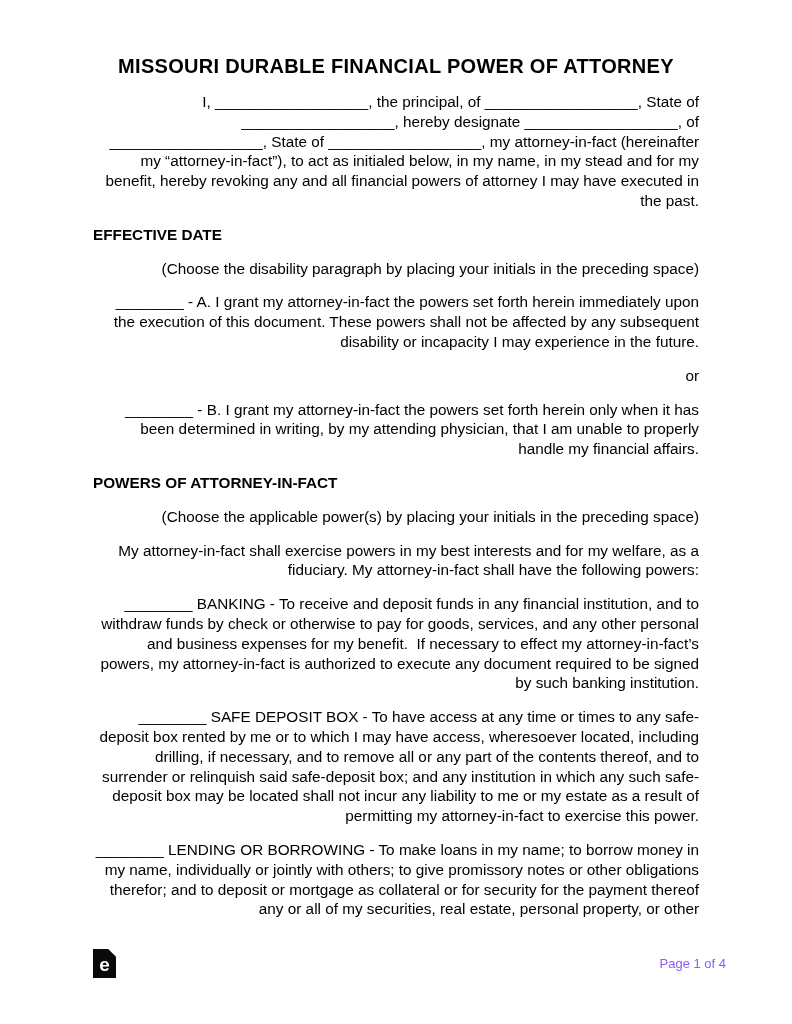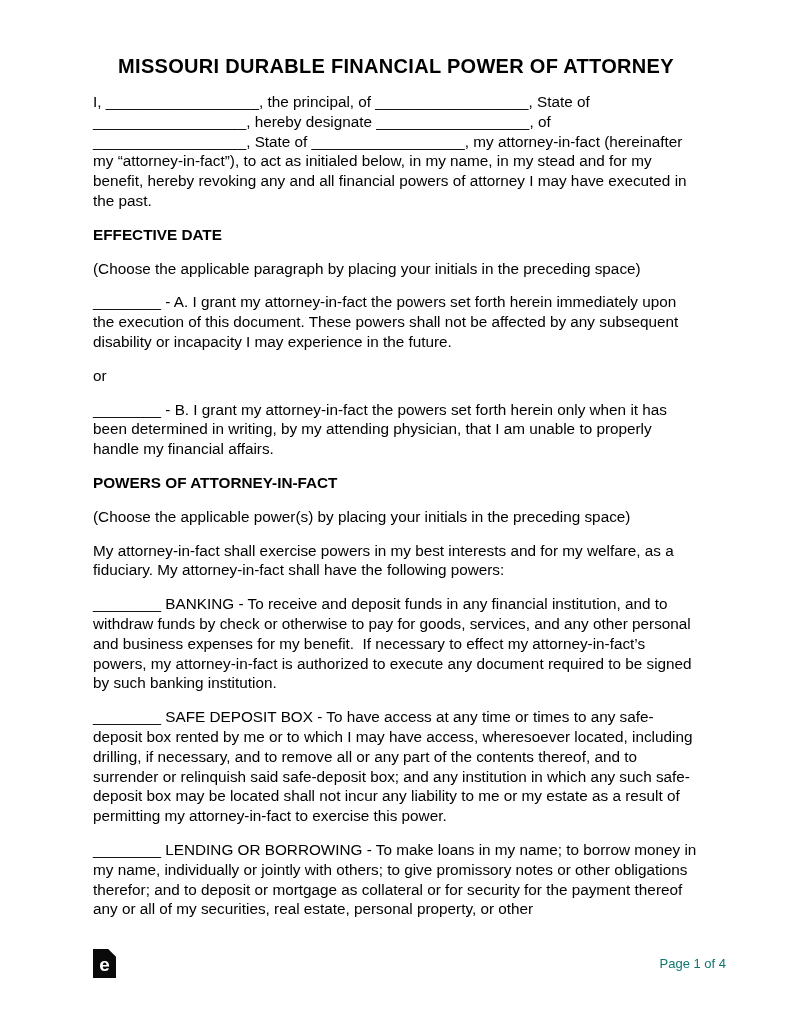--- a/index.html
+++ b/index.html
@@ -24,21 +24,21 @@
     text-align:center;
     letter-spacing:0.3px;
     white-space:nowrap;
   }
   .sec {
     margin:14px 0 0 0;
     font-size:15.3px;
     line-height:19.8px;
     white-space:pre-wrap;
   }
-  p.sec { font-weight:normal; }
+  p.sec { font-weight:normal;text-align:right; }
   h2.sec {
     font-weight:bold;
     font-size:15.3px;
   }
   .power-label { font-weight:normal; }
   .footer {
     position:absolute;
     left:93px; right:62px; top:949px;
     display:flex;
     justify-content:space-between;
@@ -53,33 +53,33 @@
     justify-content:center;
     color:#ffffff;
     font-weight:bold;
     font-size:19px;
     line-height:1;
     padding-top:2px;
     box-sizing:border-box;
   }
   .page-num {
     font-size:13px;
-    color:#0f766e;
+    color:#8b5cf6;
   }
 </style>
 </head>
 <body>
 
 <div class="doc-page">
   <div class="content">
     <h1 class="doc-title">MISSOURI DURABLE FINANCIAL POWER OF ATTORNEY</h1>
     <div id="sections">
         <p class="sec">I, __________________, the principal, of __________________, State of __________________, hereby designate __________________, of __________________, State of __________________, my attorney-in-fact (hereinafter my “attorney-in-fact”), to act as initialed below, in my name, in my stead and for my benefit, hereby revoking any and all financial powers of attorney I may have executed in the past.</p>
         <h2 class="sec">EFFECTIVE DATE</h2>
-        <p class="sec">(Choose the applicable paragraph by placing your initials in the preceding space)</p>
+        <p class="sec">(Choose the disability paragraph by placing your initials in the preceding space)</p>
         <p class="sec"><span>________ </span>- A. I grant my attorney-in-fact the powers set forth herein immediately upon the execution of this document. These powers shall not be affected by any subsequent disability or incapacity I may experience in the future.</p>
         <p class="sec">or</p>
         <p class="sec"><span>________ </span>- B. I grant my attorney-in-fact the powers set forth herein only when it has been determined in writing, by my attending physician, that I am unable to properly handle my financial affairs.</p>
         <h2 class="sec">POWERS OF ATTORNEY-IN-FACT</h2>
         <p class="sec">(Choose the applicable power(s) by placing your initials in the preceding space)</p>
         <p class="sec">My attorney-in-fact shall exercise powers in my best interests and for my welfare, as a fiduciary. My attorney-in-fact shall have the following powers:</p>
         <p class="sec"><span>________ </span><span class="power-label">BANKING</span> - To receive and deposit funds in any financial institution, and to withdraw funds by check or otherwise to pay for goods, services, and any other personal and business expenses for my benefit.  If necessary to effect my attorney-in-fact’s powers, my attorney-in-fact is authorized to execute any document required to be signed by such banking institution.</p>
         <p class="sec"><span>________ </span><span class="power-label">SAFE DEPOSIT BOX</span> - To have access at any time or times to any safe-deposit box rented by me or to which I may have access, wheresoever located, including drilling, if necessary, and to remove all or any part of the contents thereof, and to surrender or relinquish said safe-deposit box; and any institution in which any such safe-deposit box may be located shall not incur any liability to me or my estate as a result of permitting my attorney-in-fact to exercise this power.</p>
         <p class="sec"><span>________ </span><span class="power-label">LENDING OR BORROWING</span> - To make loans in my name; to borrow money in my name, individually or jointly with others; to give promissory notes or other obligations therefor; and to deposit or mortgage as collateral or for security for the payment thereof any or all of my securities, real estate, personal property, or other</p>
       </div>

